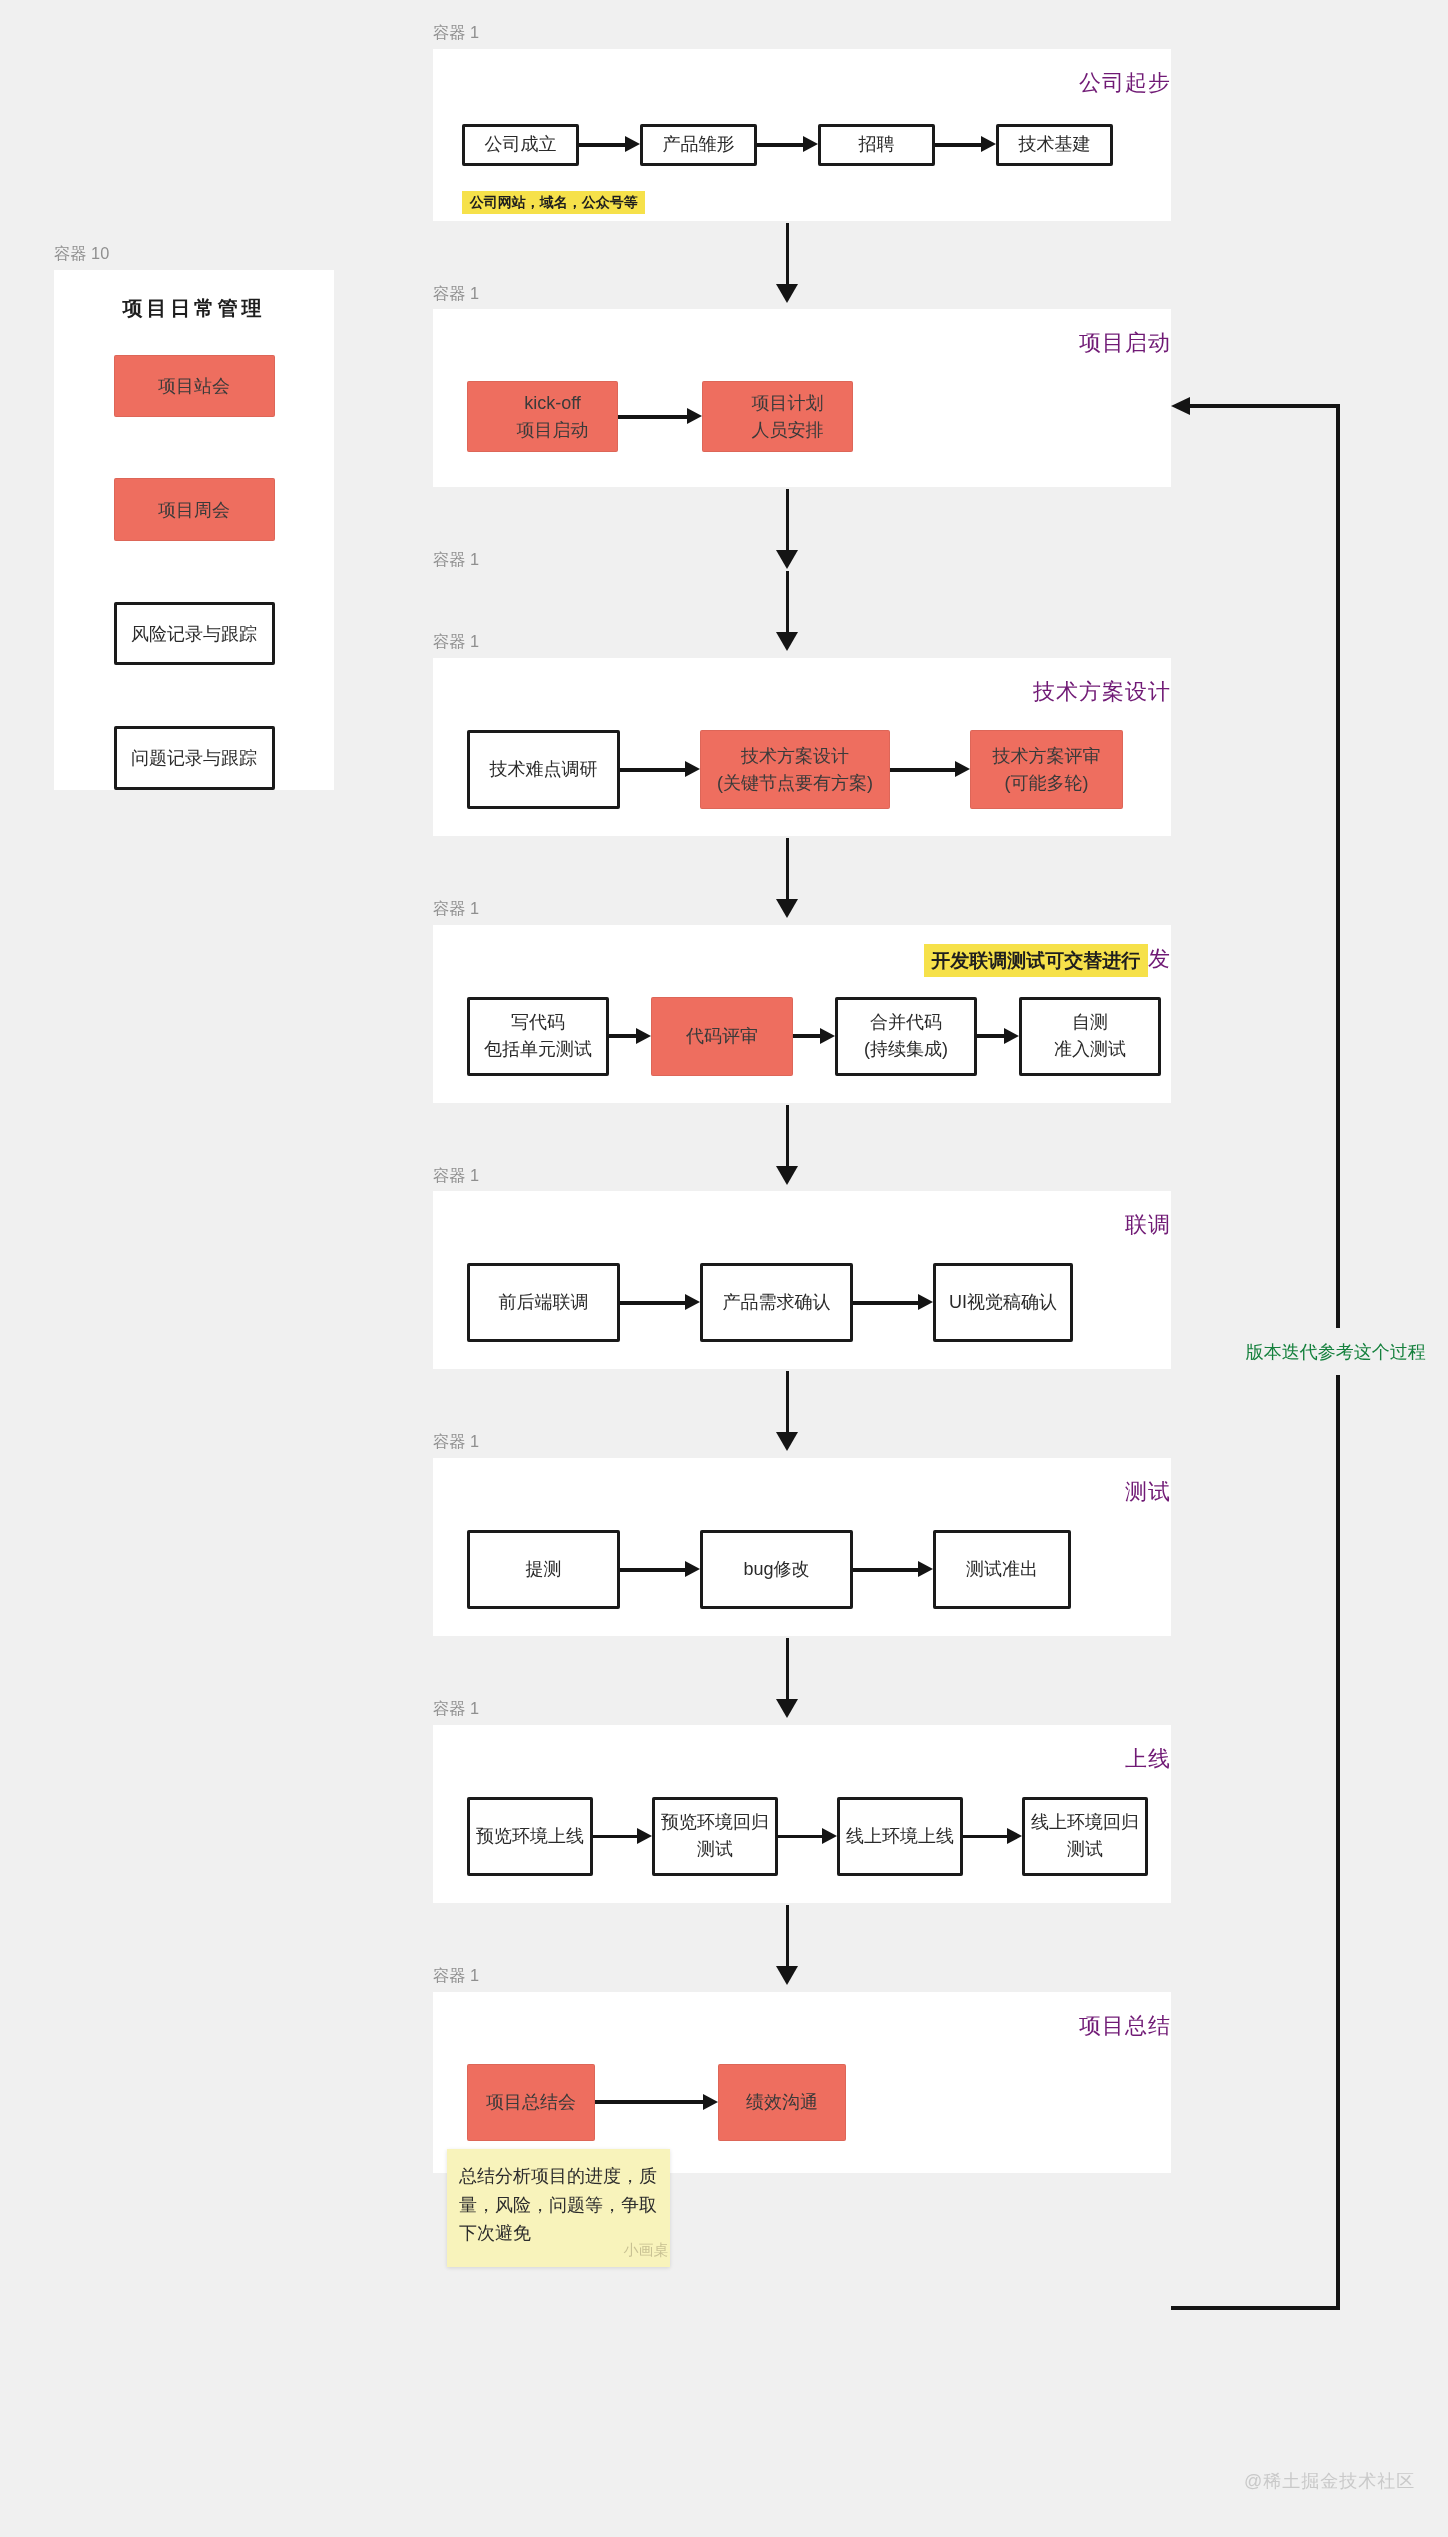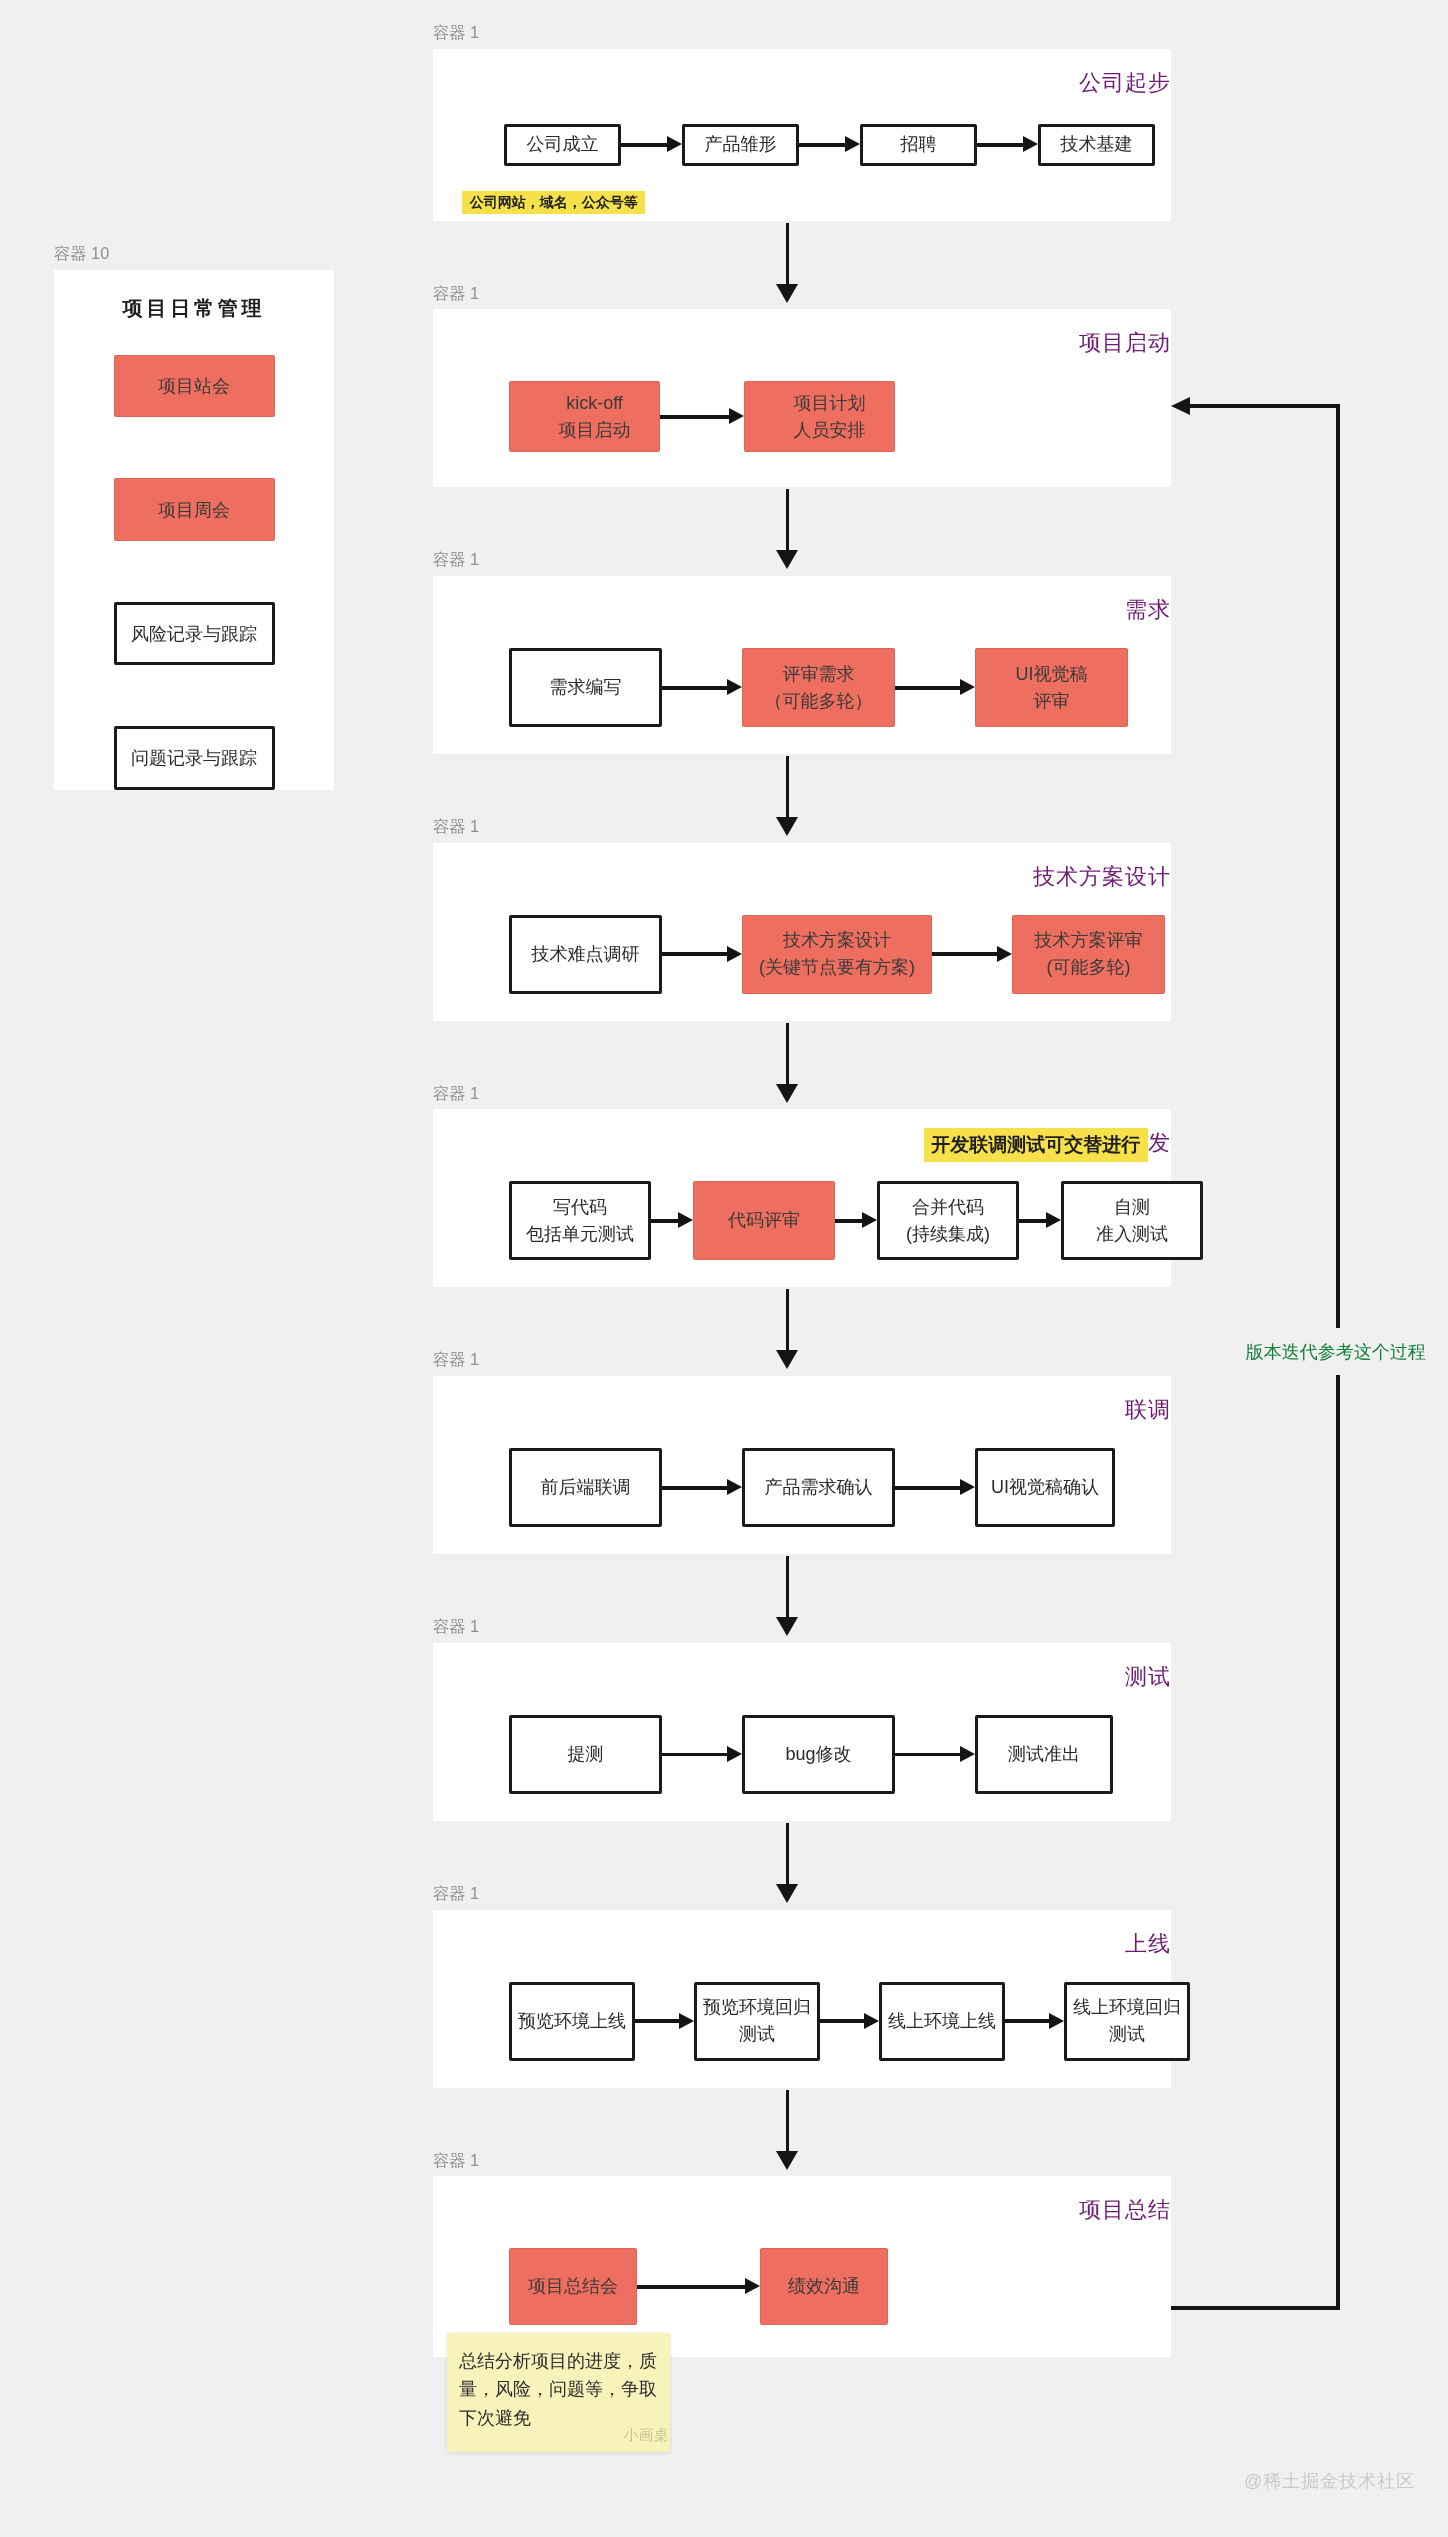--- a/index.html
+++ b/index.html
@@ -32,21 +32,21 @@
   .side-node.red{background:#ee6e5f;border:1.9px solid rgba(0,0,0,0.07);color:#3a3a3a;}
   .side-node.plain{background:#fff;border:3.8px solid #1a1a1a;color:#2a2a2a;}
   
   .flow{position:absolute;left:433px;top:23px;width:738px;}
   .section-wrap{position:relative;}
   .section-wrap + .section-wrap{margin-top:63px;}
   .section{position:relative;min-height:178px;box-sizing:border-box;}
   .s0 .section{min-height:172px;}
   .s8 .section{min-height:181px;}
   .section-title{padding-top:19px;text-align:right;font-size:22px;letter-spacing:1px;color:#701a75;}
-  .boxes-row{display:flex;margin-top:23px;padding-left:34px;margin-left:42px;}
+  .boxes-row{display:flex;margin-top:23px;padding-left:34px;}
   .s0 .boxes-row{margin-top:26px;padding-left:29px;}
   
   .node{width:153px;height:79px;}
   .h-arrow{width:80px;}
   .s0 .node{width:117px;height:42px;}   .s0 .h-arrow{width:61px;}
   .s1 .node{width:151px;height:71px;padding-left:20px;}   .s1 .h-arrow{width:84px;}
   .s3 .boxes-row > .h-arrow:first-of-type{width:67px;}
   .s3 .boxes-row > .node:nth-child(3){width:190px;}
   .s4 .node{width:142px;}               .s4 .h-arrow{width:42px;}
   .s5 .boxes-row > .h-arrow:last-of-type{width:119px;}
@@ -128,38 +128,20 @@
             <div class="node red">
               <span>项目计划</span>
               <span>人员安排</span>
             </div>
           </div>
         </div>
       </div>
       <div class="section-wrap s2">
         <div class="down-arrow"></div>
         <div class="container-label">容器 1</div>
-        <div class="panel section">
-          <div class="section-title">需求</div>
-          <div class="boxes-row">
-            <div class="node plain">
-              <span>需求编写</span>
-            </div>
-            <div class="h-arrow"></div>
-            <div class="node red">
-              <span>评审需求</span>
-              <span>（可能多轮）</span>
-            </div>
-            <div class="h-arrow"></div>
-            <div class="node red">
-              <span>UI视觉稿</span>
-              <span>评审</span>
-            </div>
-          </div>
-        </div>
       </div>
       <div class="section-wrap s3">
         <div class="down-arrow"></div>
         <div class="container-label">容器 1</div>
         <div class="panel section">
           <div class="section-title">技术方案设计</div>
           <div class="boxes-row">
             <div class="node plain">
               <span>技术难点调研</span>
             </div>

